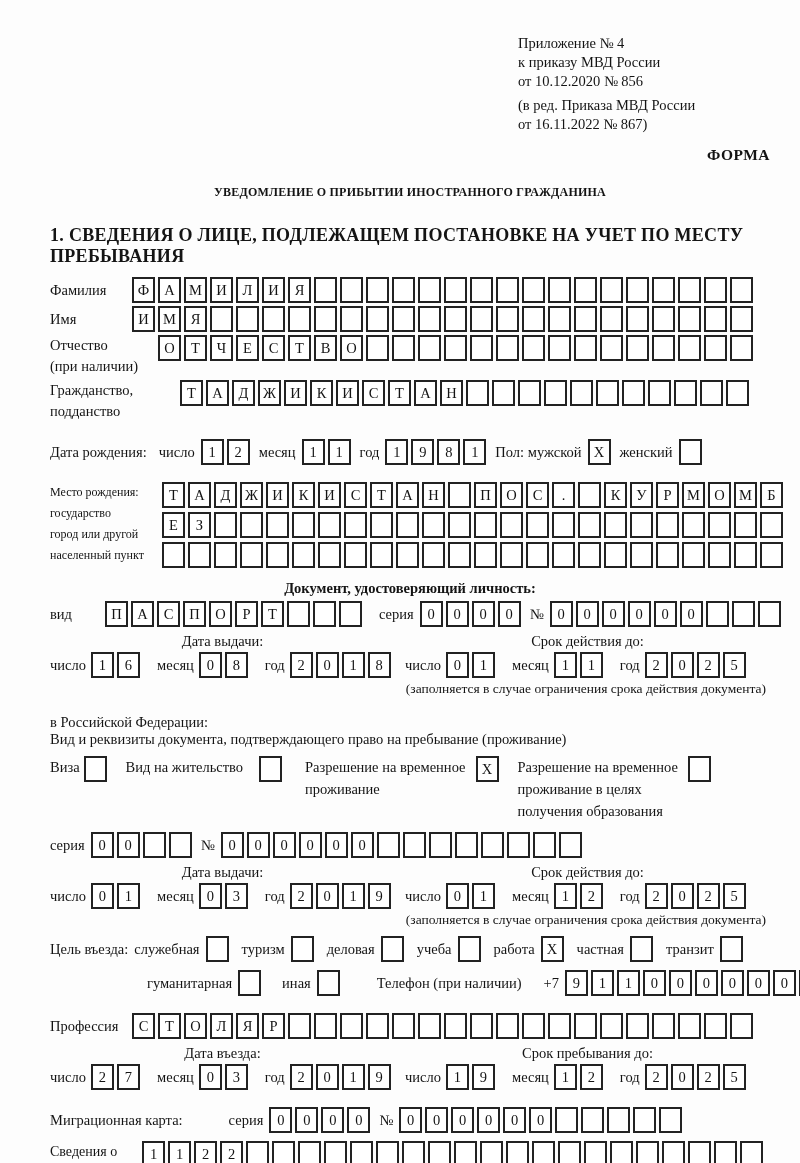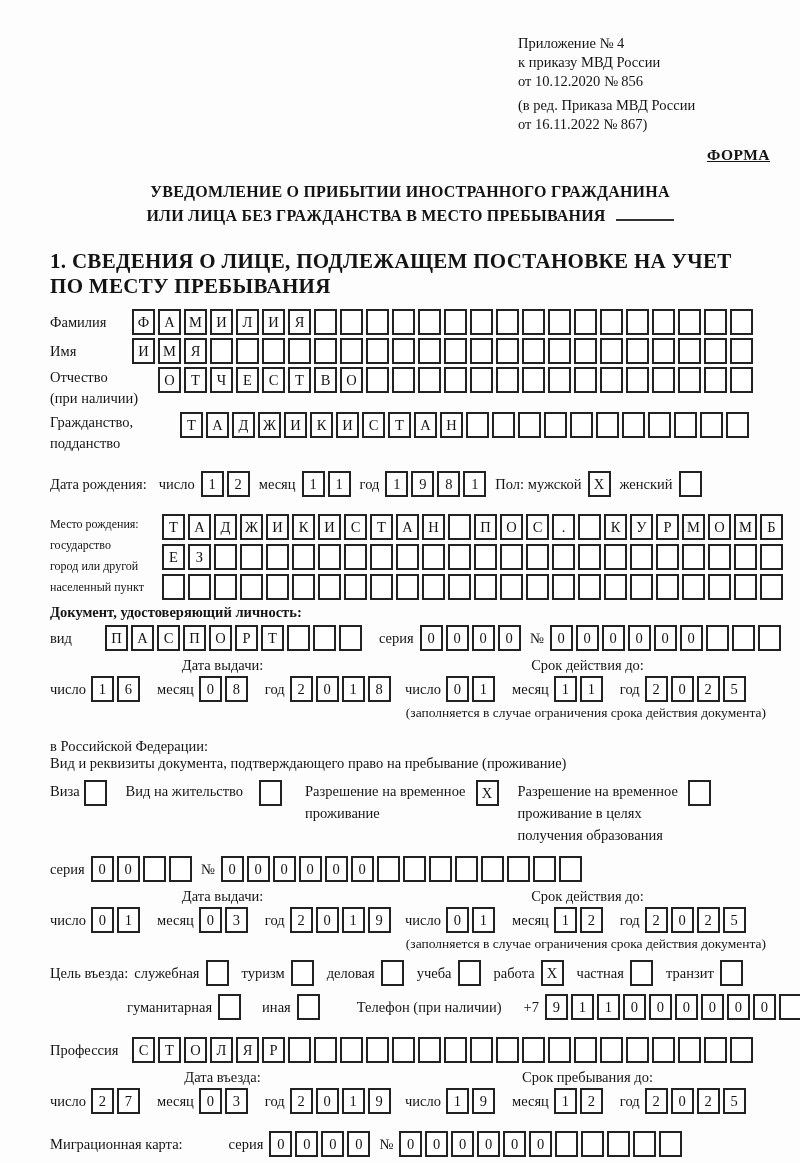--- a/index.html
+++ b/index.html
@@ -3,26 +3,26 @@
 <meta charset="utf-8">
 <style>
   * { margin:0; padding:0; box-sizing:border-box; }
   html,body { width:800px; background:#fdfdfd; }
   body { height:1163px; overflow:hidden; font-family:"Liberation Serif","DejaVu Serif",serif; color:#141414; font-size:14.5px; }
   .page { width:800px; height:1163px; padding:34px 30px 0 50px; background:#fdfdfd; }
 
   
   .appendix { margin-left:auto; width:252px; line-height:19px; }
   .appendix .grp2 { margin-top:5px; }
-  .forma { text-align:right; font-weight:bold; font-size:15.5px; margin-top:12px; letter-spacing:.5px;text-decoration:underline; }
+  .forma { text-align:right; font-weight:bold; font-size:15.5px; margin-top:12px; letter-spacing:.5px; }
 
   
-  .title { text-align:center; font-weight:bold; font-size:16px; margin-top:16px; line-height:24px; letter-spacing:.2px; }
+  .title { text-align:center; font-weight:bold; font-size:12px; margin-top:16px; line-height:24px; letter-spacing:.2px; }
   .blank-line { display:inline-block; width:58px; border-bottom:2px solid #333; height:14px; margin-left:10px; }
-  .sec-heading { font-weight:bold; font-size:21px; margin-top:21px; letter-spacing:.3px; }
+  .sec-heading { font-weight:bold; font-size:18px; margin-top:21px; letter-spacing:.3px; }
 
   
   .cells { display:inline-flex; flex-wrap:nowrap; vertical-align:middle; }
   .cell { width:23px; height:26px; flex:none; border:2px solid #222; margin-right:3px;
           display:inline-flex; align-items:center; justify-content:center;
           font-size:14.5px; background:#fff; }
   .row { display:flex; align-items:flex-start; margin-top:3px; }
   .row.vcenter { align-items:center; }
   .lblc { flex:none; line-height:21px; }
   .w82 { width:82px; } .w108 { width:108px; } .w130 { width:130px; } .w112 { width:112px; }
@@ -41,21 +41,21 @@
   .dline .t { margin-right:5px; }
   .dline .sp { margin-left:14px; }
   .note { text-align:right; font-size:13.5px; margin-top:3px; padding-right:4px; }
 
   
   .cbrow { display:flex; align-items:flex-start; margin-top:8px; }
   .cbitem { display:flex; align-items:flex-start; }
   .cbitem .txt { line-height:22px; white-space:nowrap; }
   .cbitem .multi { text-align:left; line-height:22px; }
   .cbitem .cells { margin-left:10px; margin-top:0; }
-  .center-head { text-align:left; font-weight:bold; margin-bottom:4px; }
+  .center-head { text-align:center; font-weight:bold; margin-top:8px; margin-bottom:4px; }
 
   .purpose { display:flex; align-items:center; margin-top:8px; flex-wrap:nowrap; }
   .purpose .t { margin-right:6px; white-space:nowrap; }
   .purpose .cells { margin-right:10px; }
 
   .rep { display:flex; margin-top:8px; }
   .rep-lbls { flex:none; width:92px; line-height:22px; font-size:14px; }
   .rep-rows .cells { display:flex; margin-bottom:7px; }
 </style>
 </head>
@@ -69,21 +69,20 @@
     <div>от 10.12.2020 № 856</div>
     <div class="grp2">
       <div>(в ред. Приказа МВД России</div>
       <div>от 16.11.2022 № 867)</div>
     </div>
   </div>
   <div class="forma">ФОРМА</div>
 
   <div class="title">
     <div>УВЕДОМЛЕНИЕ О ПРИБЫТИИ ИНОСТРАННОГО ГРАЖДАНИНА</div>
-    <div><span>ИЛИ ЛИЦА БЕЗ ГРАЖДАНСТВА В МЕСТО ПРЕБЫВАНИЯ</span><span class="blank-line"></span></div>
   </div>
 
   <div class="sec-heading">1. СВЕДЕНИЯ О ЛИЦЕ, ПОДЛЕЖАЩЕМ ПОСТАНОВКЕ НА УЧЕТ ПО МЕСТУ ПРЕБЫВАНИЯ</div>
 
   <div class="row vcenter mt10">
     <span class="lblc w82">Фамилия</span>
     <span class="cells">
         <span class="cell">Ф</span>
         <span class="cell">А</span>
         <span class="cell">М</span>
@@ -541,21 +540,21 @@
       </span>
     <span class="t">частная</span>
     <span class="cells">
         <span class="cell"></span>
       </span>
     <span class="t">транзит</span>
     <span class="cells">
         <span class="cell"></span>
       </span>
   </div>
-  <div class="purpose" style="margin-left:77px">
+  <div class="purpose" style="margin-left:97px">
     <span class="t">гуманитарная</span>
     <span class="cells">
         <span class="cell"></span>
       </span>
     <span class="t" style="margin-left:8px">иная</span>
     <span class="cells">
         <span class="cell"></span>
       </span>
     <span class="t" style="margin-left:24px">Телефон (при наличии)</span>
     <span class="t" style="margin-left:16px">+7</span>

